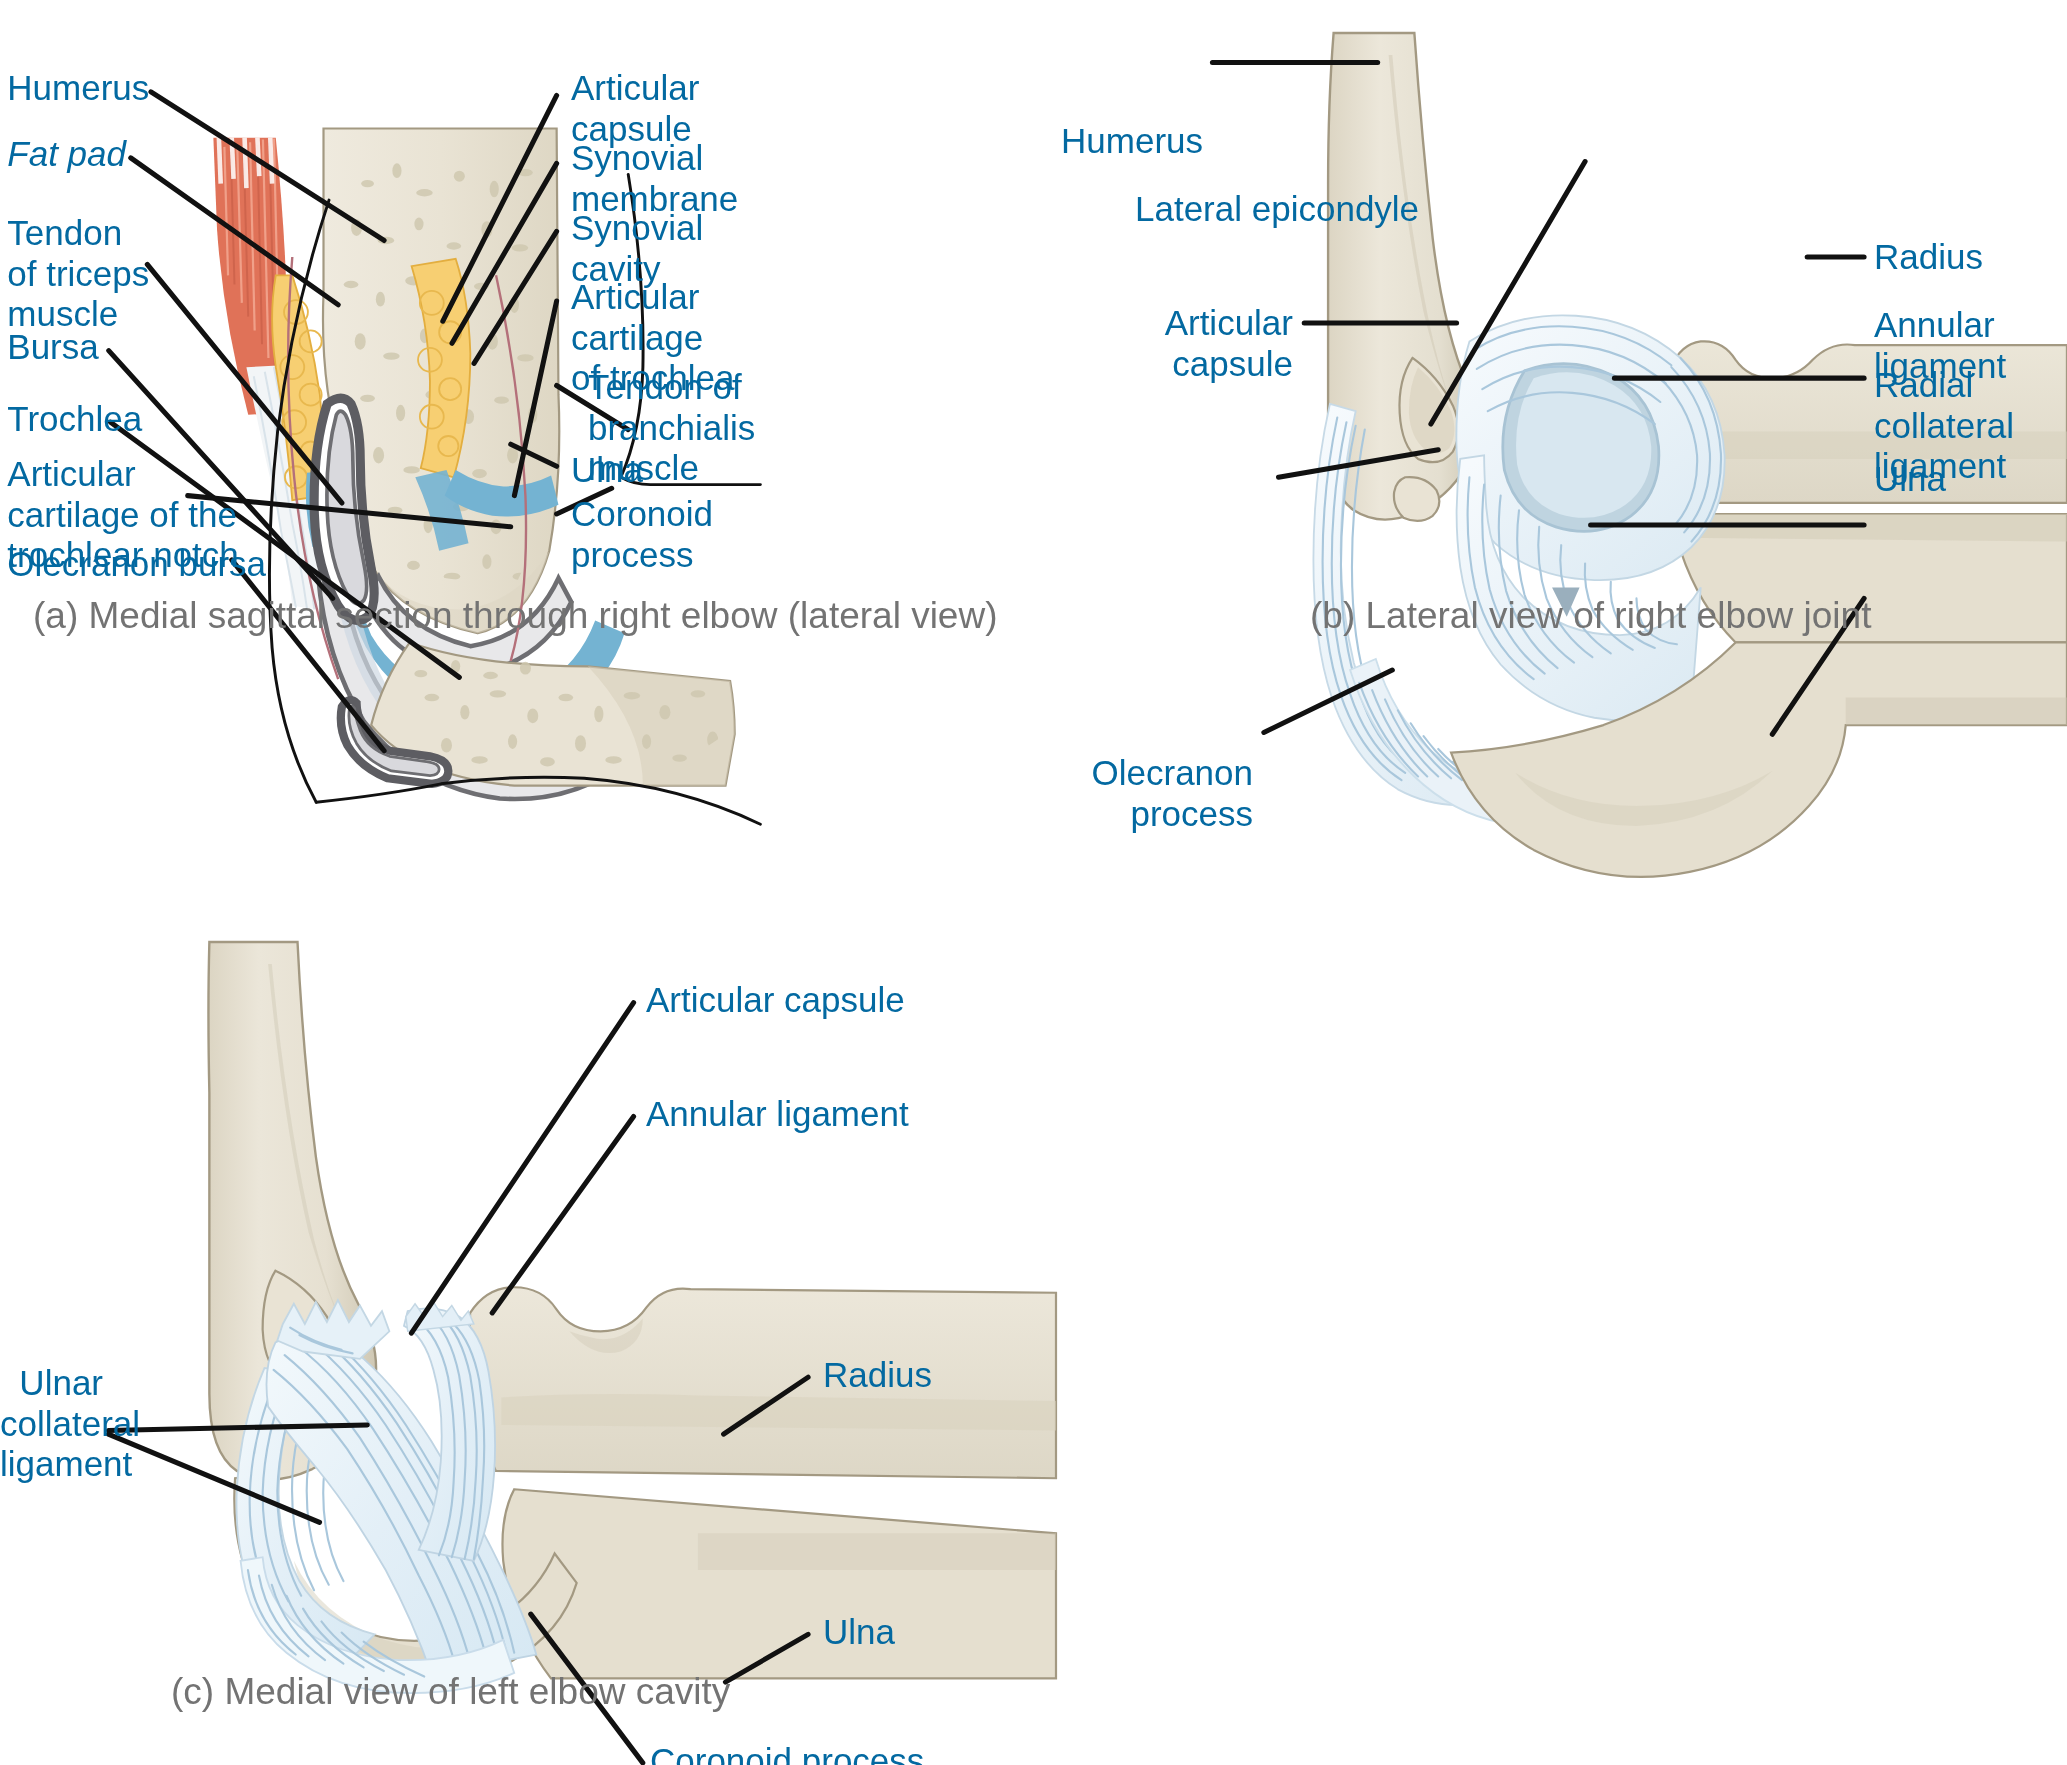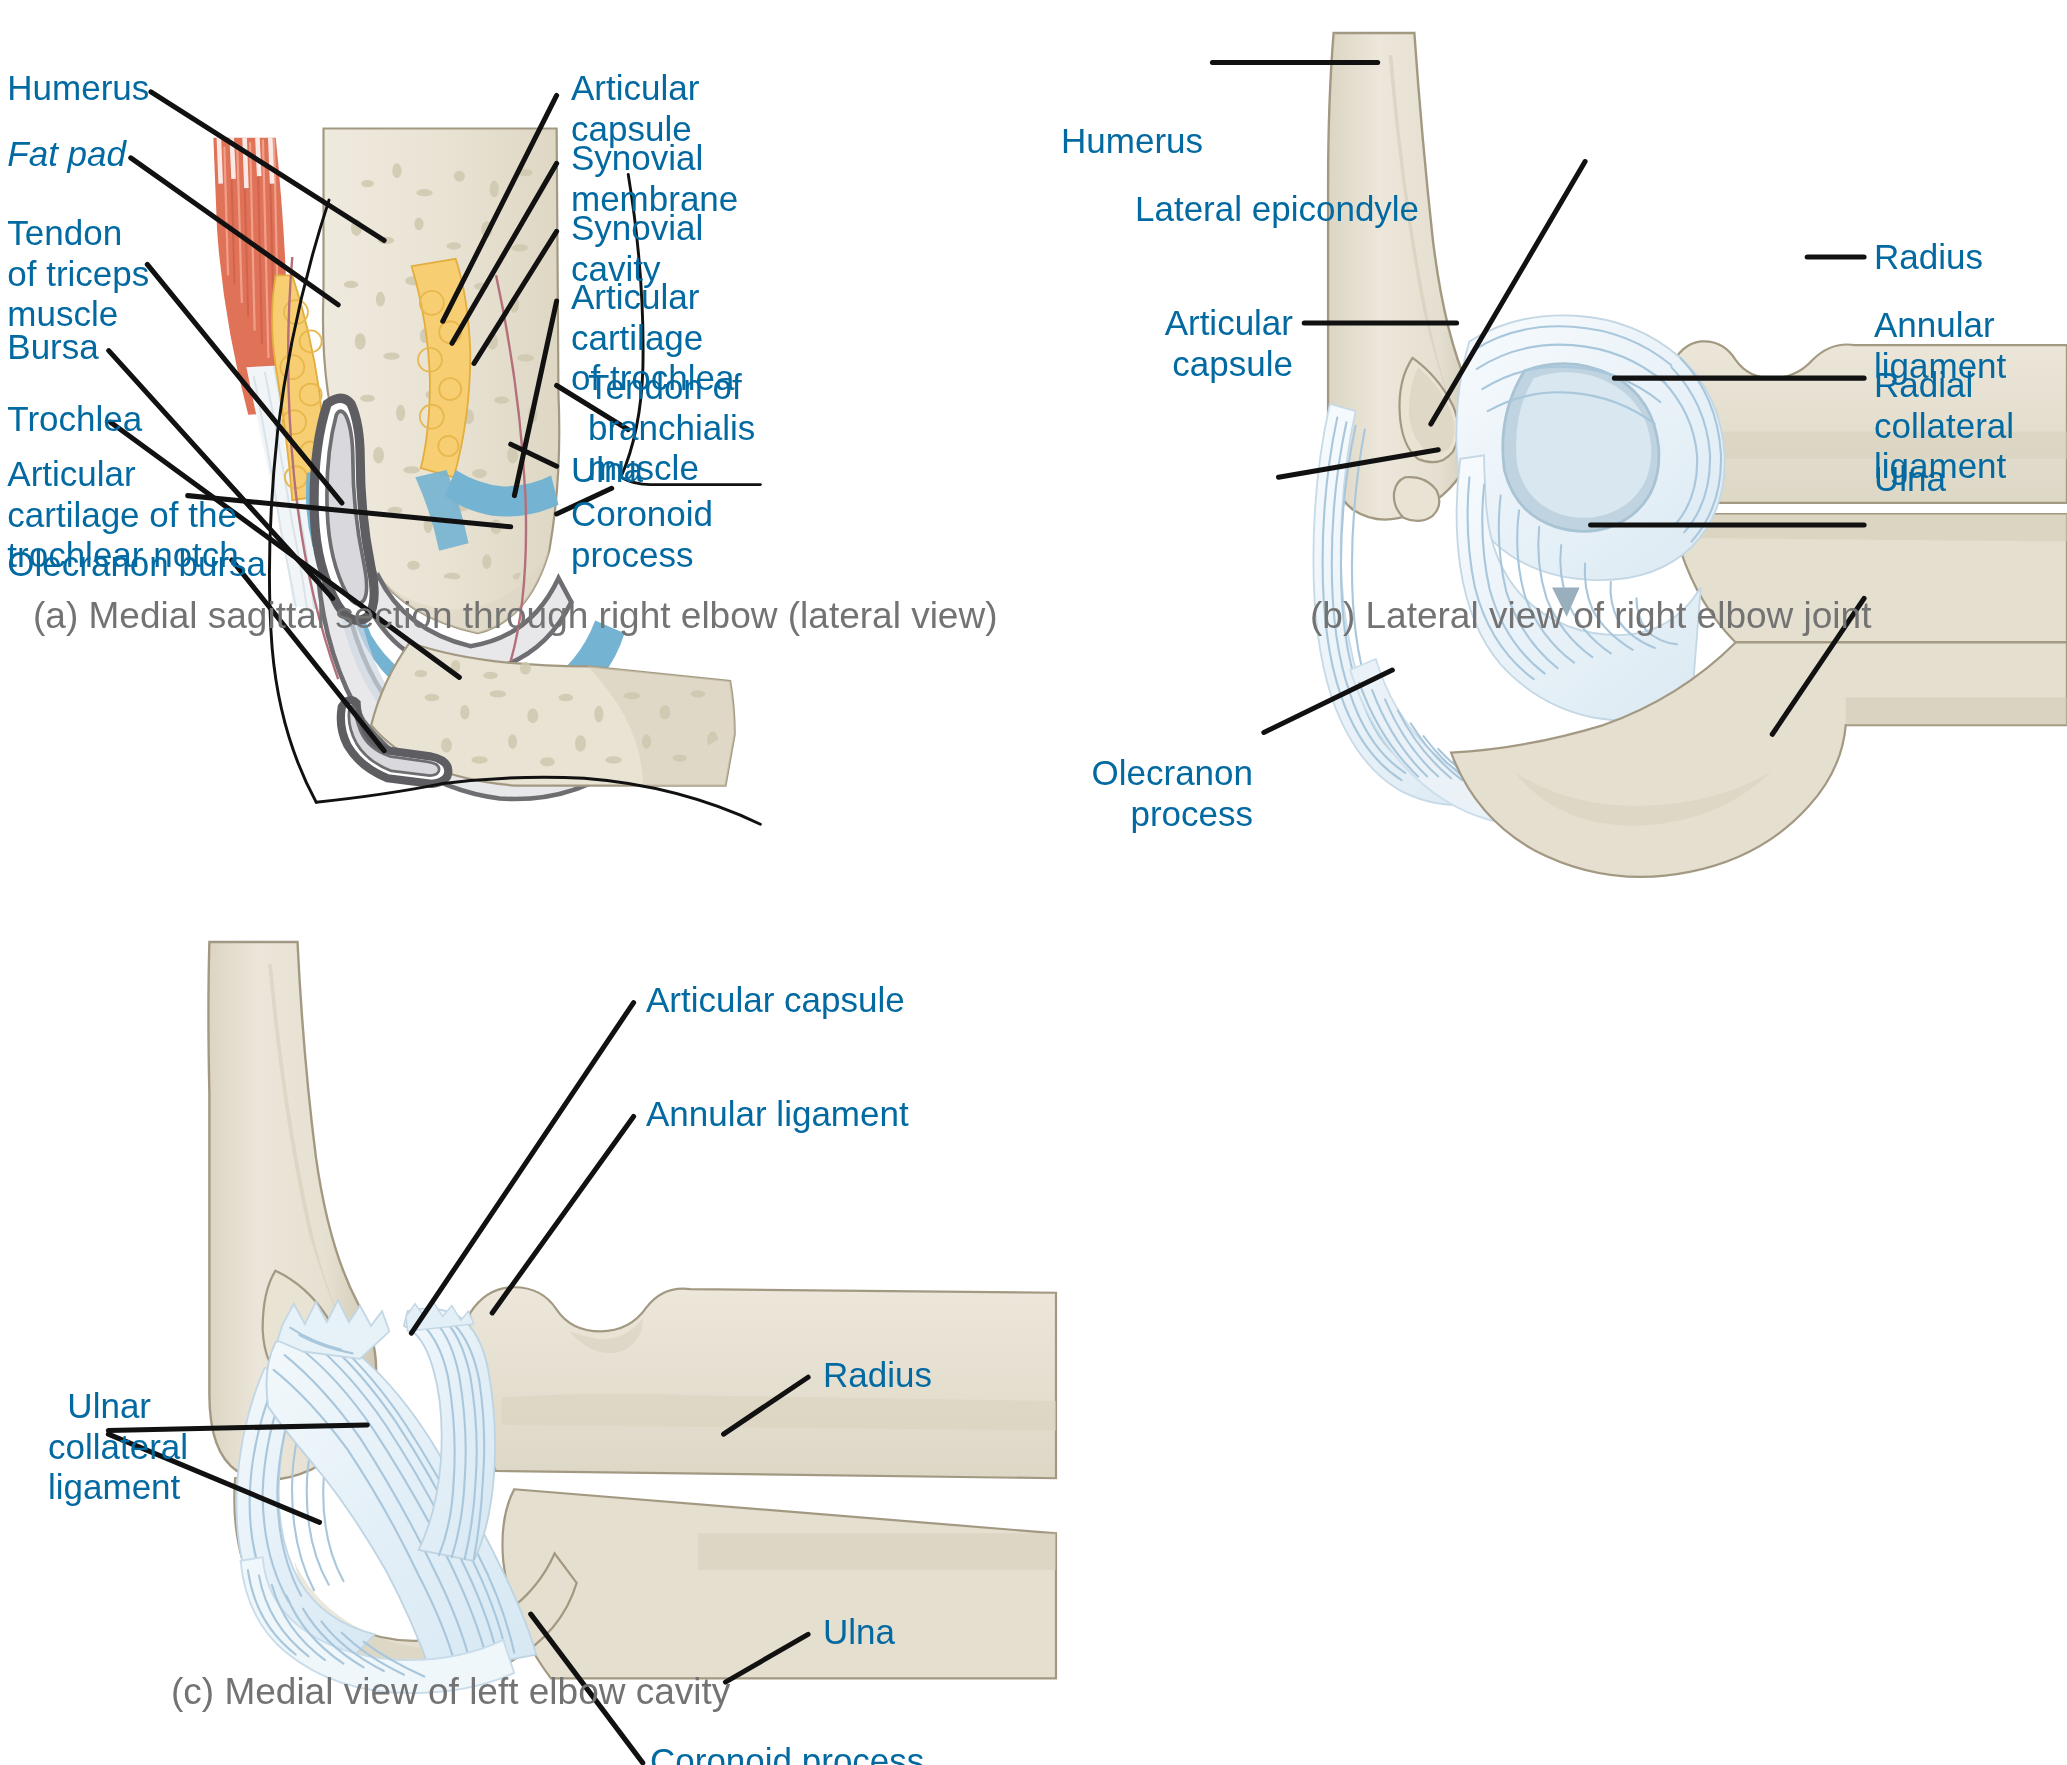--- a/index.html
+++ b/index.html
@@ -548,21 +548,21 @@
       <path class="ldr" d="M690,82 L448,442"></path>
       <path class="ldr" d="M690,206 L536,420"></path>
       <path class="ldr" d="M880,490 L788,552"></path>
       <path class="ldr" d="M880,770 L790,822"></path>
       <path class="ldr" d="M700,910 L578,748"></path>
       <path class="ldr" d="M118,548 L400,542"></path>
       <path class="ldr" d="M118,552 L348,648"></path>
     </g>
   </svg>
 
-  <div class="lbl right-align" style="left:0px;top:459px;width:103px;padding-left:48px;">Ulnar
+  <div class="lbl right-align" style="left:0px;top:436px;width:103px;">Ulnar
 collateral
 ligament</div>
 
   <div class="lbl" style="left:646px;top:53px;">Articular capsule</div>
   <div class="lbl" style="left:646px;top:167px;">Annular ligament</div>
   <div class="lbl" style="left:823px;top:428px;">Radius</div>
   <div class="lbl" style="left:823px;top:685px;">Ulna</div>
   <div class="lbl" style="left:650px;top:814px;">Coronoid process</div>
 
 </div>

